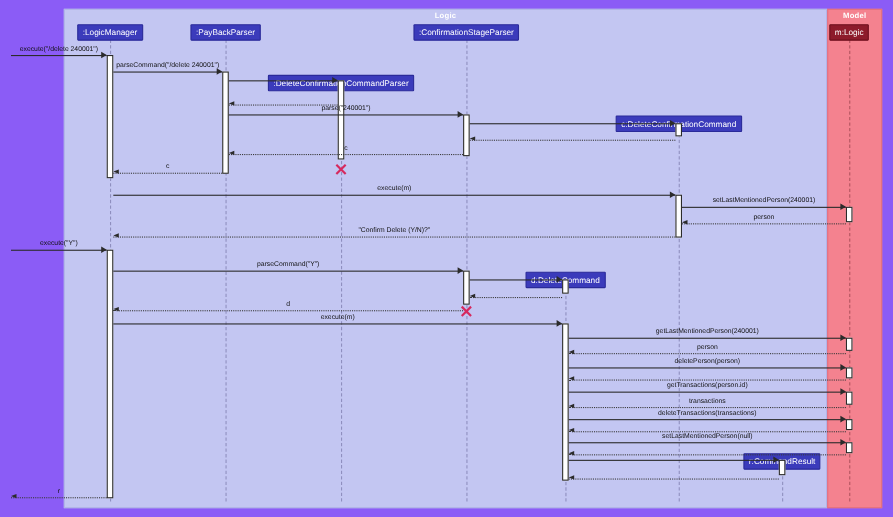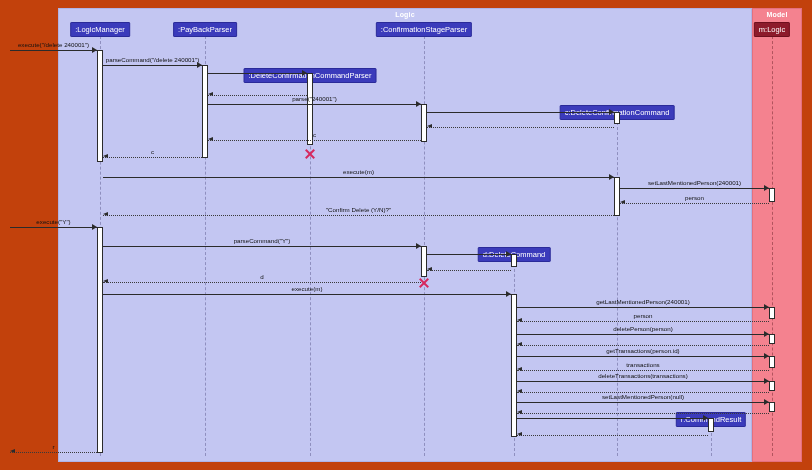--- a/index.html
+++ b/index.html
@@ -1,18 +1,18 @@
 <!DOCTYPE html>
 <html><head>
 <meta charset="utf-8">
 <title>Sequence Diagram</title>
 <style>
   html,body{margin:0;padding:0;background:#ffffff;}
   body{font-family:"Liberation Sans","DejaVu Sans",sans-serif;}
-  #canvas{position:relative;width:812px;height:470px;background:#c2410c;overflow:hidden;}
+  #canvas{position:relative;width:812px;height:470px;background:#8b5cf6;overflow:hidden;}
 
   
   .frame{position:absolute;box-sizing:border-box;}
   .frame-logic{background:#c3c6f2;border:1px solid #b0b3e6;}
   .frame-model{background:#f4828f;border:1px solid #e4707e;}
   .frame-title{position:absolute;top:2px;left:0;width:100%;text-align:center;
     font-size:7px;font-weight:bold;color:#ffffff;letter-spacing:.2px;}
 
   
   .lifeline{position:absolute;width:0;border-left:1px dashed #8f8fbf;}

